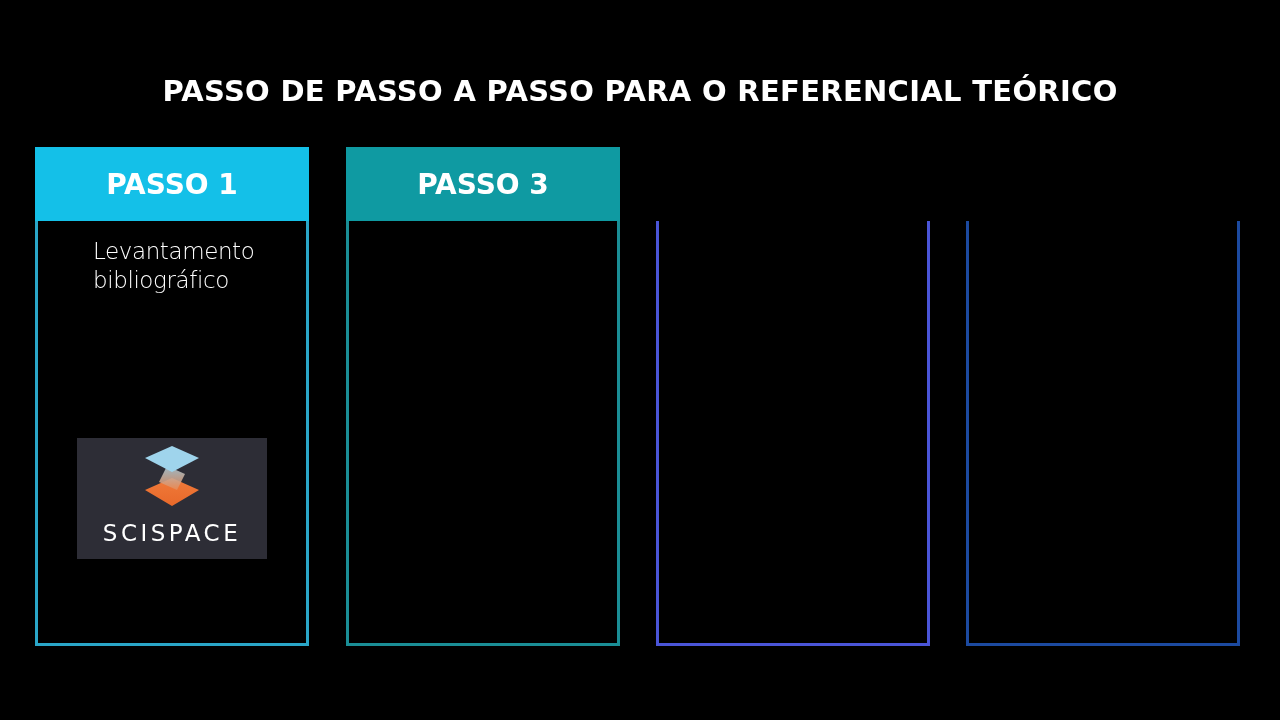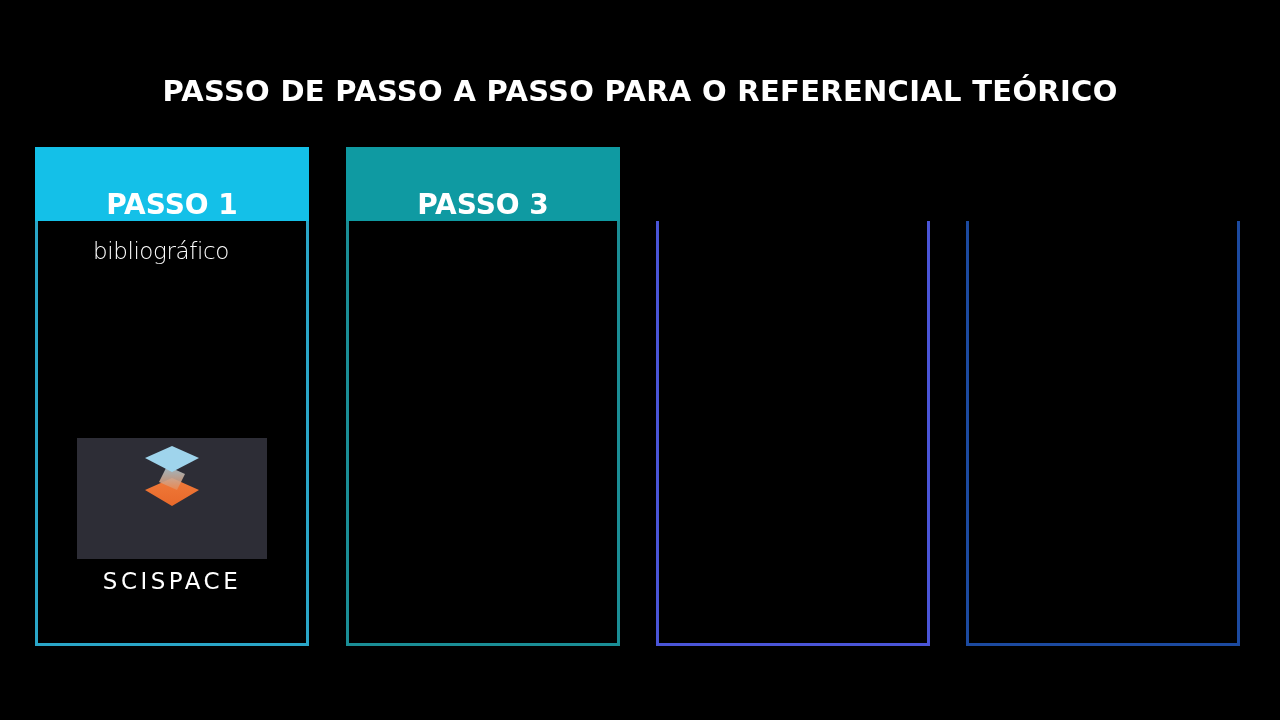--- a/index.html
+++ b/index.html
@@ -2,41 +2,42 @@
 <html><head>
 <meta charset="utf-8">
 <style>
   html, body { margin:0; padding:0; }
   body { width:1280px; height:720px; background:#000; position:relative; overflow:hidden;
          font-family:"DejaVu Sans", sans-serif; }
   .title { position:absolute; left:0; top:74px; width:1280px; text-align:center; color:#fff;
            font-weight:bold; font-size:29px; letter-spacing:0.3px; }
   .card { position:absolute; top:147px; width:274px; height:499px; box-sizing:border-box; }
   .card .head { position:absolute; left:0; top:0; width:100%; height:74px; display:flex;
-                align-items:flex-end; justify-content:center; color:#fff; font-weight:bold; font-size:28px; }
+                align-items:center; justify-content:center; color:#fff; font-weight:bold; font-size:28px; }
   .card .body { position:absolute; left:0; top:74px; width:100%; height:425px; box-sizing:border-box;
                 border:3px solid; border-top:none; }
   .desc { position:absolute; left:58px; top:90px; color:#fff; font-family:"DejaVu Sans", sans-serif;
           font-weight:200; font-size:23px; line-height:29px; letter-spacing:-0.4px; }
   .logo { position:absolute; left:42px; top:291px; width:190px; height:121px; background:#2d2d36; }
   .logo svg { position:absolute; left:60px; top:6px; }
   .logo .wordmark { position:absolute; left:0; top:82px; width:100%; text-align:center; color:#fff;
-                    font-size:23px; letter-spacing:3.5px; font-family:"DejaVu Sans", sans-serif;margin-top:48px; }
+                    font-size:23px; letter-spacing:3.5px; font-family:"DejaVu Sans", sans-serif; }
 </style>
 </head>
 <body>
 
 <div class="title">PASSO DE PASSO A PASSO PARA O REFERENCIAL TEÓRICO</div>
 
 <div class="card" style="left:35px;">
   <div class="head" style="background:#14c0e8;">
     <span>PASSO 1</span>
   </div>
   <div class="body" style="border-color:#2aa6c8;"></div>
   <div class="desc">
+    <div>Levantamento</div>
     <div>bibliográfico</div>
   </div>
   <div class="logo">
     <svg width="70" height="72" viewBox="0 0 70 72">
       <defs>
         <linearGradient id="g" x1="0" y1="0" x2="0" y2="1">
           <stop offset="0" stop-color="#f07a3a"></stop>
           <stop offset="1" stop-color="#e8692a"></stop>
         </linearGradient>
         <linearGradient id="m" x1="0" y1="0" x2="0" y2="1">

